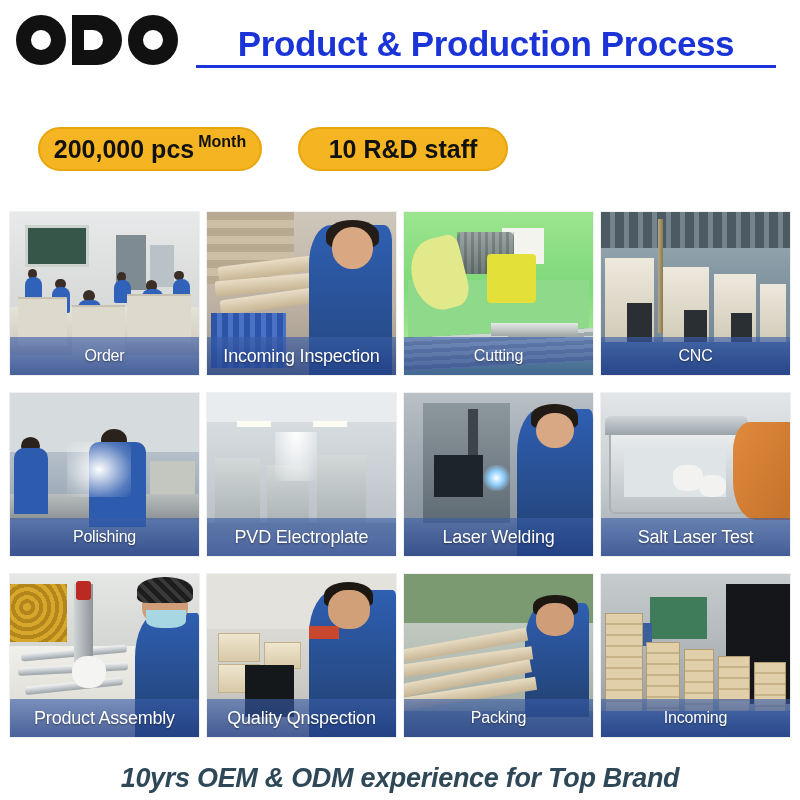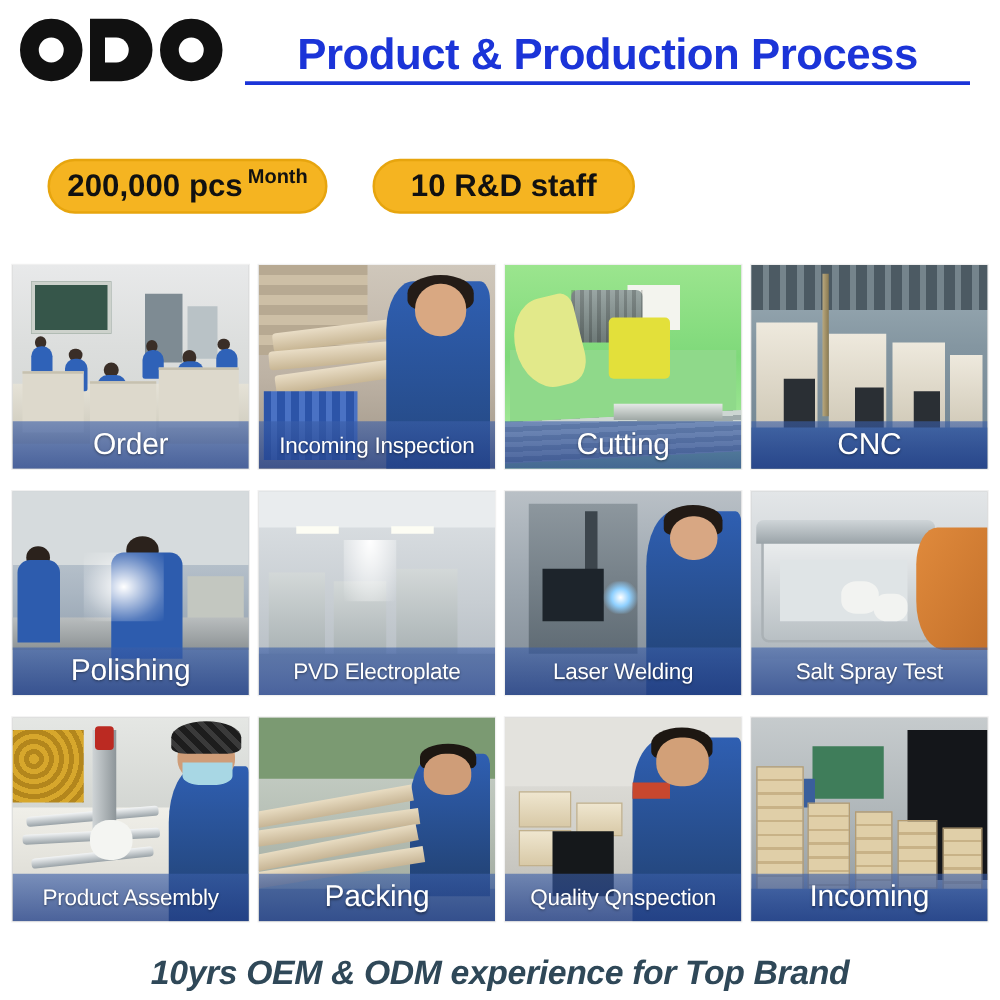--- a/index.html
+++ b/index.html
@@ -69,21 +69,21 @@
     overflow: hidden; background: #c9c9c9;
     box-shadow: 0 0 0 1px rgba(0,0,0,0.06);
   }
   .photo { position: absolute; inset: 0; }
   .caption-bar {
     position: absolute; left: 0; right: 0; bottom: 0; height: 38px;
     background: linear-gradient(to bottom, rgba(58,94,168,0.62), rgba(36,66,140,0.78));
     display: flex; align-items: center; justify-content: center;
   }
   .caption-txt {
-    color: #ffffff; font-size: 24px; font-weight: 400;
+    color: #ffffff; font-size: 16px; font-weight: 400;
     text-shadow: 0 1px 2px rgba(0,0,0,0.45);
     white-space: nowrap; letter-spacing: -0.2px;
   }
   .caption-txt.sm { font-size: 18px; }
 
   
   
   .sc-order { background: linear-gradient(#e8e9ea 0%, #dcdedd 40%, #cfd2cf 100%); }
   .sc-order .win { position:absolute; left:8%; top:8%; width:34%; height:26%; background:#36564a; border:3px solid #cdd2cc; }
   .sc-order .cab { position:absolute; left:56%; top:14%; width:16%; height:34%; background:#7e8b93; }
@@ -472,21 +472,21 @@
         <div class="photo sc-salt">
           <span class="floor"></span>
             <span class="cab"></span>
             <span class="lid"></span>
           <span class="inside"></span>
           <span class="glove g1"></span>
             <span class="glove g2"></span>
           <span class="arm"></span>
         </div>
         <div class="caption-bar">
-          <span class="caption-txt sm">Salt Spray Test</span>
+          <span class="caption-txt sm">Salt Laser Test</span>
         </div>
       </div>
     </div>
 
     <div class="row">
 
       <div class="tile">
         <div class="photo sc-assembly">
           <span class="gold"></span>
             <span class="table"></span>
@@ -500,50 +500,50 @@
             <span class="face"></span>
           <span class="mask"></span>
             <span class="cap"></span>
         </div>
         <div class="caption-bar">
           <span class="caption-txt sm">Product Assembly</span>
         </div>
       </div>
 
       <div class="tile">
+        <div class="photo sc-quality">
+          <span class="wall"></span>
+          <span class="bx b1"></span>
+            <span class="bx b2"></span>
+            <span class="bx b3"></span>
+          <span class="black"></span>
+          <span class="person"></span>
+            <span class="red"></span>
+          <span class="hair"></span>
+            <span class="face"></span>
+        </div>
+        <div class="caption-bar">
+          <span class="caption-txt sm">Quality Qnspection</span>
+        </div>
+      </div>
+
+      <div class="tile">
         <div class="photo sc-packing">
           <span class="green"></span>
             <span class="floor"></span>
           <span class="person"></span>
             <span class="hair"></span>
             <span class="face"></span>
           <span class="prof f1"></span>
             <span class="prof f2"></span>
           <span class="prof f3"></span>
             <span class="prof f4"></span>
         </div>
         <div class="caption-bar">
           <span class="caption-txt">Packing</span>
-        </div>
-      </div>
-
-      <div class="tile">
-        <div class="photo sc-quality">
-          <span class="wall"></span>
-          <span class="bx b1"></span>
-            <span class="bx b2"></span>
-            <span class="bx b3"></span>
-          <span class="black"></span>
-          <span class="person"></span>
-            <span class="red"></span>
-          <span class="hair"></span>
-            <span class="face"></span>
-        </div>
-        <div class="caption-bar">
-          <span class="caption-txt sm">Quality Qnspection</span>
         </div>
       </div>
 
       <div class="tile">
         <div class="photo sc-shipment">
           <span class="greenwall"></span>
             <span class="truck"></span>
           <span class="pw pw1"></span>
             <span class="pw pw2"></span>
           <span class="stack s1"></span>

